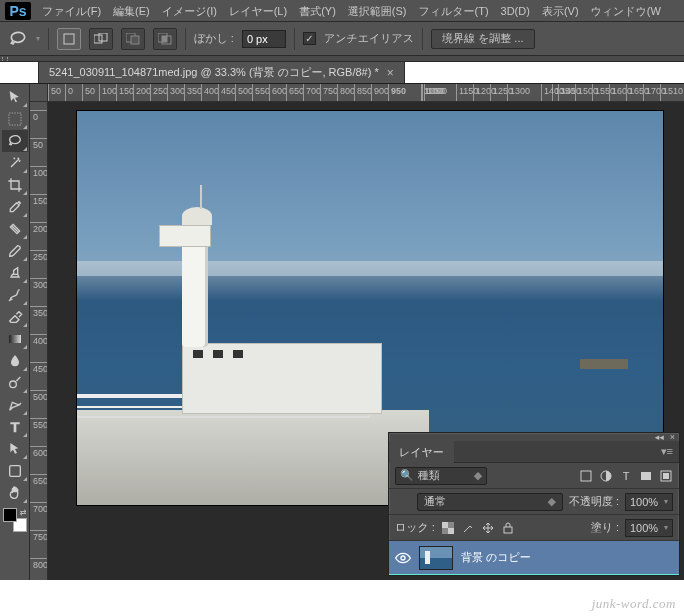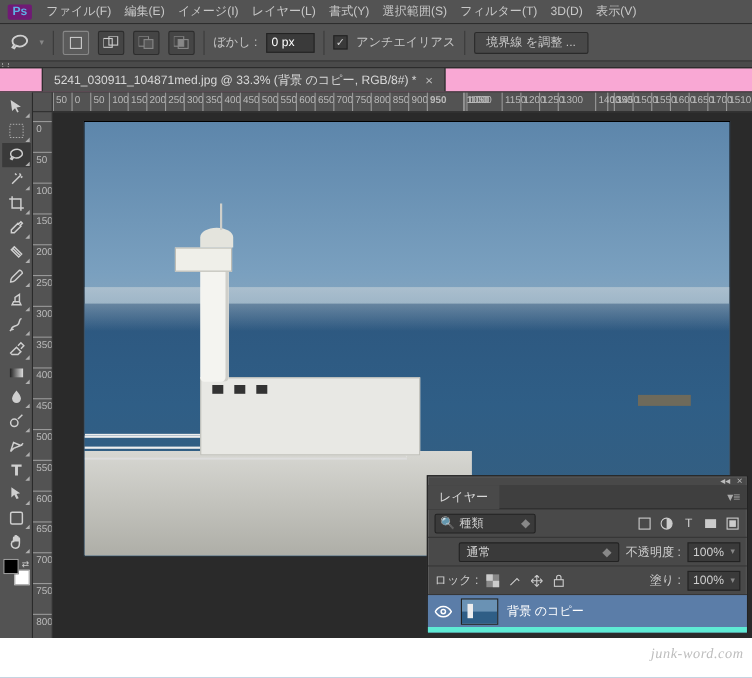--- a/index.html
+++ b/index.html
@@ -1,37 +1,37 @@
 <!DOCTYPE html>
 <html><head>
 <meta charset="utf-8">
 <style>
   * { box-sizing: border-box; margin: 0; padding: 0; font-family: "Segoe UI", Meiryo, sans-serif; }
   body { width: 684px; height: 616px; overflow: hidden; background: #fff; }
   .app { width: 684px; height: 580px; background: #535353; color: #c8c8c8; font-size: 11px; position: relative; }
   
   .menubar { height: 22px; display: flex; align-items: center; background: #535353; border-bottom: 1px solid #2a2a2a; }
   .logo { width: 36px; height: 22px; display: flex; align-items: center; justify-content: center; }
-  .logo .ps { background:#701a75; color:#5fb0e6; font-weight:bold; font-size:11px; padding:1px 4px; border-radius:2px; }
+  .logo .ps { background:#000000; color:#5fb0e6; font-weight:bold; font-size:14px; padding:1px 4px; border-radius:2px; }
   .menu-item { padding: 0 6px; height: 22px; line-height: 22px; cursor: default; white-space: nowrap; }
   
   .optionbar { height: 34px; background: #535353; display: flex; align-items: center; padding-left: 8px; gap: 8px; border-bottom: 1px solid #2a2a2a; }
   .tool-icon { width: 20px; height: 20px; display:flex; align-items:center; justify-content:center; color:#d0d0d0; }
   .vsep { width:1px; height:22px; background:#3a3a3a; }
   .sel-btn { width:24px; height:22px; background:#454545; border:1px solid #2d2d2d; display:flex; align-items:center; justify-content:center; border-radius:2px; }
   .sel-btn.active { background:#5b5b5b; border-color:#888; }
   .opt-label { color:#c8c8c8; }
   .opt-input { width:44px; height:18px; background:#3a3a3a; color:#fff; border:1px solid #222; padding:0 4px; font-size:11px; }
   .checkbox { width:13px; height:13px; background:#3a3a3a; border:1px solid #222; display:flex; align-items:center; justify-content:center; color:#d0d0d0; font-size:10px; }
   .adjust-btn { height:20px; background:#484848; border:1px solid #2a2a2a; border-radius:2px; padding:0 10px; display:flex; align-items:center; color:#c8c8c8; }
   
   .framestrip { height:6px; background:#4a4a4a; border-bottom:1px solid #2a2a2a; position:relative; }
   .framestrip .dots { position:absolute; left:2px; top:1px; width:6px; height:4px; border-left:1px dotted #999; border-right:1px dotted #999; }
   
-  .tabbar { height:22px; background:#f9a8d4; display:flex; align-items:flex-end; padding-left:38px; border-bottom:1px solid #1e1e1e; }
+  .tabbar { height:22px; background:#ffffff; display:flex; align-items:flex-end; padding-left:38px; border-bottom:1px solid #1e1e1e; }
   .doc-tab { height:22px; background:#535353; padding:0 10px; display:flex; align-items:center; gap:8px; border-top:1px solid #6a6a6a; border-left:1px solid #2a2a2a; border-right:1px solid #2a2a2a; max-width:400px; }
   .doc-tab .name { color:#d8d8d8; overflow:hidden; text-overflow:ellipsis; white-space:nowrap; }
   .doc-tab .close { color:#bbb; font-size:12px; }
   
   .workspace { position:absolute; top:84px; left:0; right:0; bottom:0; display:flex; }
   .toolbar { width:30px; background:#535353; border-right:1px solid #2a2a2a; display:flex; flex-direction:column; align-items:center; padding-top:2px; }
   .tbtn { width:26px; height:22px; display:flex; align-items:center; justify-content:center; color:#cfcfcf; position:relative; }
   .tbtn.active { background:#3a3a3a; }
   .tbtn svg { width:16px; height:16px; }
   .tbtn .corner { position:absolute; right:1px; bottom:1px; width:0; height:0; border-left:4px solid transparent; border-bottom:4px solid #b0b0b0; }
@@ -71,46 +71,47 @@
   .panel-tabs { display:flex; align-items:center; border-bottom:1px solid #2d2d2d; background:#3f3f3f; height:22px; }
   .panel-tab { padding:0 10px; height:22px; line-height:22px; background:#494949; color:#d8d8d8; }
   .panel-menu { margin-left:auto; padding:0 6px; color:#aaa; }
   .panel-row { display:flex; align-items:center; height:26px; padding:0 6px; gap:6px; border-bottom:1px solid #363636; }
   .search { display:flex; align-items:center; gap:4px; background:#3a3a3a; border:1px solid #222; border-radius:2px; padding:0 4px; height:18px; }
   .dropdown { background:#3a3a3a; border:1px solid #222; height:18px; padding:0 6px; display:flex; align-items:center; gap:6px; border-radius:2px; }
   .filter-icons { margin-left:auto; display:flex; gap:6px; }
   .tiny-ic { width:14px; height:14px; display:flex; align-items:center; justify-content:center; color:#cfcfcf; }
   .pct-box { background:#3a3a3a; border:1px solid #222; height:18px; width:48px; padding:0 4px; display:flex; align-items:center; justify-content:space-between; }
   .layer-list { }
-  .layer { display:flex; align-items:center; height:34px; padding:0 6px; gap:8px; border-bottom:5px solid #5eead4; }
+  .layer { display:flex; align-items:center; height:34px; padding:0 6px; gap:8px; border-bottom:1px solid #5eead4; }
   .layer.selected { background:#5b7da8; color:#fff; }
   .eye { width:16px; height:16px; display:flex; align-items:center; justify-content:center; color:inherit; }
   .thumb { width:34px; height:24px; border:1px solid #222; background:#6a92b4; position:relative; overflow:hidden; }
   .thumb .t-sea { position:absolute; top:50%; left:0; right:0; bottom:0; background:#2f5e86; }
   .thumb .t-light { position:absolute; left:15%; top:20%; width:5px; height:60%; background:#eee; }
   .lock { margin-left:auto; }
-  .watermark { position:absolute; right:8px; bottom:14px; font-size:13px; color:#bdbdbd; font-style:italic; font-family: Georgia, serif; letter-spacing:0.5px; }
+  .watermark { position:absolute; right:8px; bottom:4px; font-size:13px; color:#bdbdbd; font-style:italic; font-family: Georgia, serif; letter-spacing:0.5px; }
 </style>
 </head>
 <body>
 <div class="app">
 
 <div class="menubar">
   <div class="logo">
         <span class="ps">Ps</span>
       </div>
   <div class="menu-item">ファイル(F)</div>
   <div class="menu-item">編集(E)</div>
   <div class="menu-item">イメージ(I)</div>
   <div class="menu-item">レイヤー(L)</div>
   <div class="menu-item">書式(Y)</div>
   <div class="menu-item">選択範囲(S)</div>
   <div class="menu-item">フィルター(T)</div>
   <div class="menu-item">3D(D)</div>
   <div class="menu-item">表示(V)</div>
+  <div class="menu-item">ウィンドウ(W</div>
 </div>
 
 <div class="optionbar">
   <div class="tool-icon">
     <svg viewBox="0 0 24 24" fill="none" stroke="currentColor" stroke-width="2">
           <path d="M4 10c0-4 5-6 9-6s7 3 7 6-4 6-8 6c-2 0-4-1-4-1l-2 3-2-1 2-3s-2-1-2-4z"></path>
         </svg>
   </div>
   <span style="color:#888;font-size:8px;">▾</span>
   <div class="vsep"></div>

